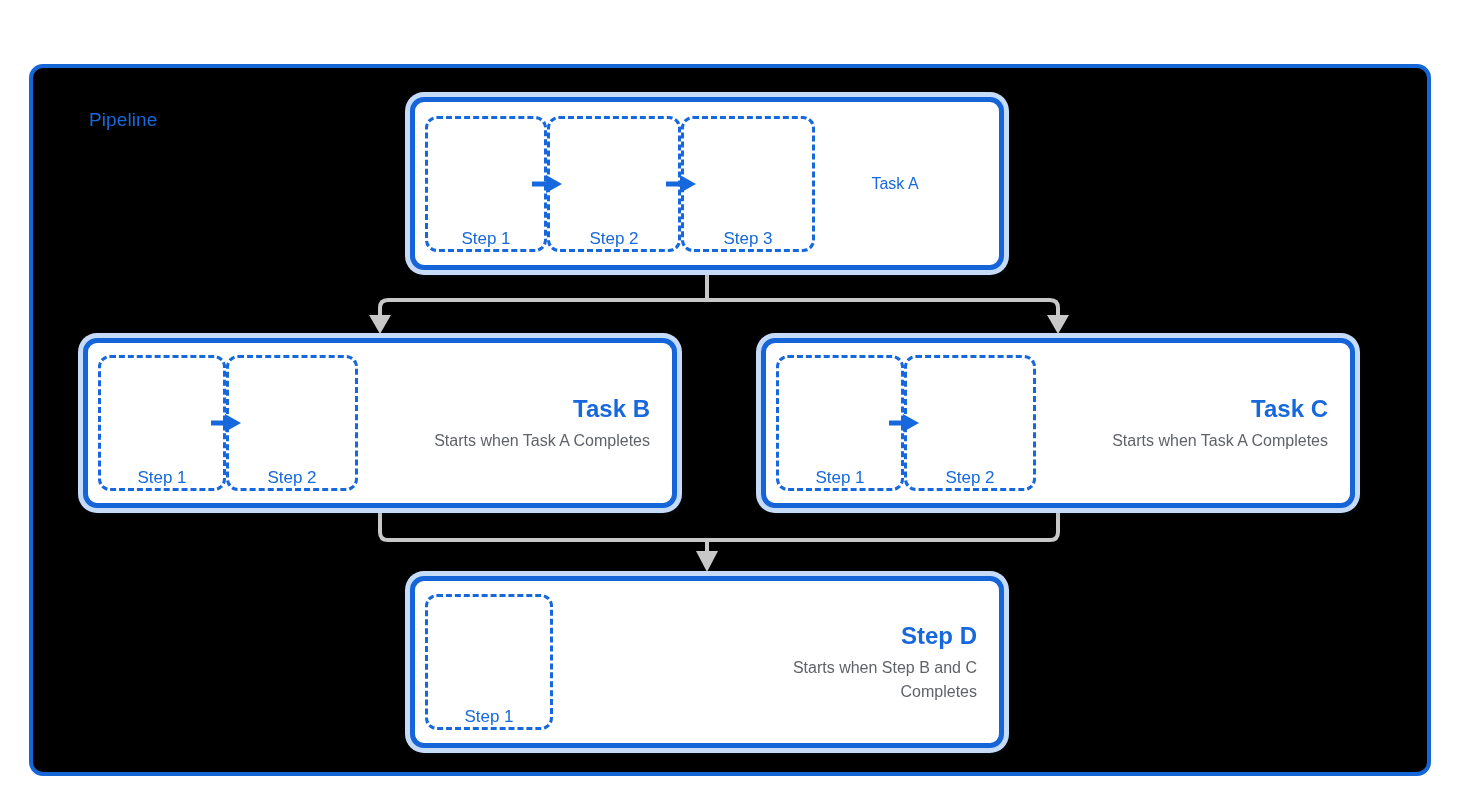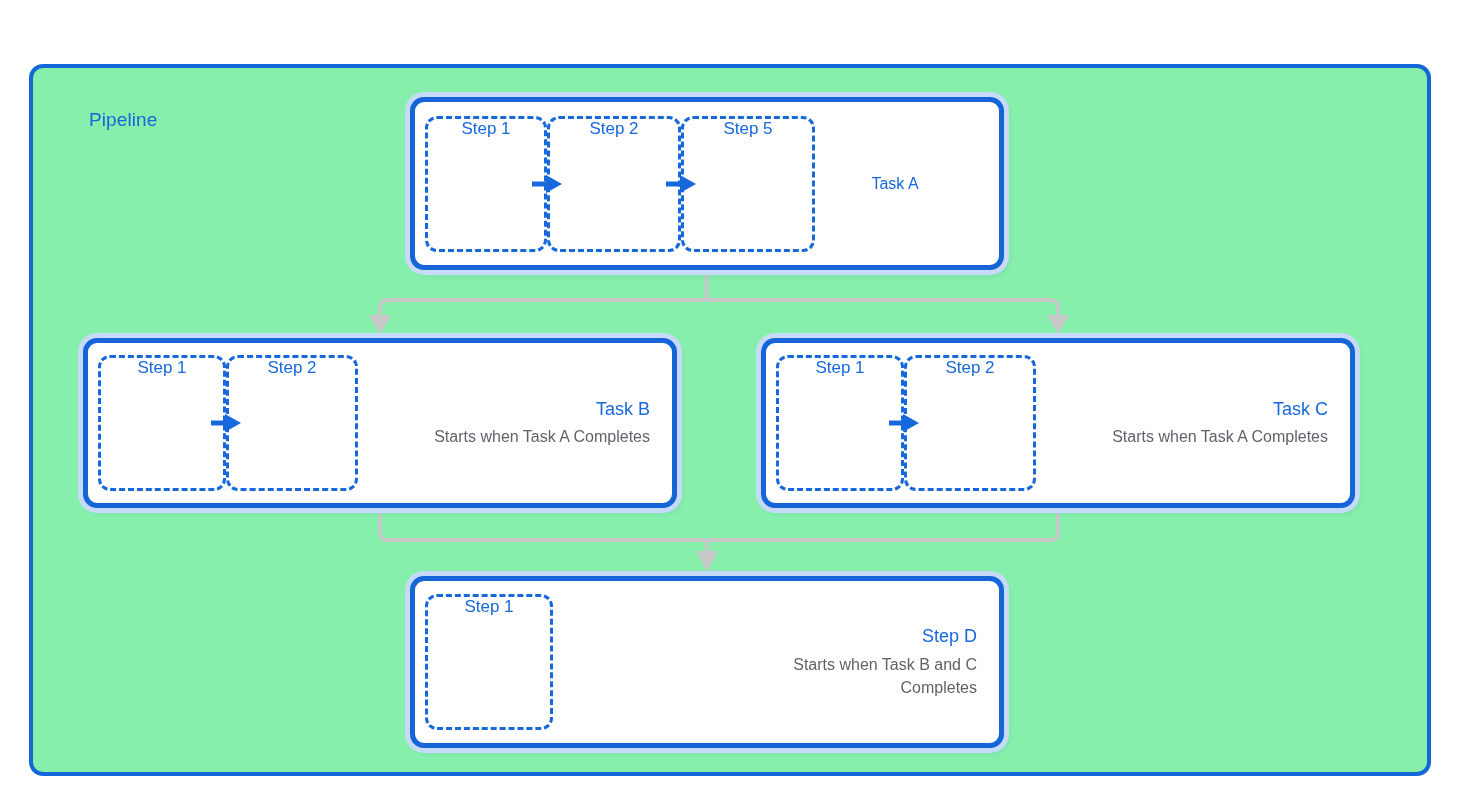--- a/index.html
+++ b/index.html
@@ -24,21 +24,21 @@
   
   .pipeline-box {
     position: absolute;
     left: 29px;
     top: 64px;
     width: 1402px;
     height: 712px;
     box-sizing: border-box;
     border: 4px solid #1566d6;
     border-radius: 14px;
-    background: #86efac;
+    background: #000000;
   }
   .pipeline-label {
     position: absolute;
     left: 56px;
     top: 41px;
     font-size: 19px;
     color: #1668dc;
     letter-spacing: 0.1px;
     white-space: nowrap;
   }
@@ -66,21 +66,21 @@
     height: 100%;
     padding-left: 10px;
     box-sizing: border-box;
   }
   .step {
     position: relative;
     box-sizing: border-box;
     border: 3px dashed #1668dc;
     border-radius: 12px;
     display: flex;
-    align-items: flex-start;
+    align-items: flex-end;
     justify-content: center;
     color: #1668dc;
     background: transparent;
   }
   .step-label {
     font-size: 17px;
     color: #1668dc;
     white-space: nowrap;
   }
 
@@ -105,21 +105,21 @@
     display: flex;
     flex-direction: column;
     justify-content: center;
   }
   .task-title {
     font-size: 16px;
     color: #1668dc;
     white-space: nowrap;
     line-height: 1.25;
   }
-  .task-title.bold { font-weight: normal; font-size: 18px; }
+  .task-title.bold { font-weight: bold; font-size: 24px; }
   .task-sub {
     font-size: 16px;
     color: #5f6368;
     line-height: 1.45;
     margin-top: 5px;
   }
 
   
   #connectors {
     position: absolute;
@@ -180,21 +180,21 @@
         <div class="step" style="width:134px; height:136px;">
           <span class="step-label">Step 2</span>
         </div>
         <div class="step-arrow">
           <svg width="34" height="26" viewBox="0 0 34 26">
             <path d="M 2,13 L 22,13" stroke="#1668dc" stroke-width="5" fill="none" stroke-linecap="butt"></path>
             <polygon points="32,13 16,4 16,22" fill="#1668dc"></polygon>
           </svg>
         </div>
         <div class="step" style="width:134px; height:136px;">
-          <span class="step-label">Step 5</span>
+          <span class="step-label">Step 3</span>
         </div>
       </div>
       <div class="task-caption" style="right:14px; top:0; bottom:0; width:180px; align-items:center;">
         <div class="task-title">Task A</div>
       </div>
     </div>
   </div>
 
   <div class="task" style="left:83px; top:338px; width:594px; height:170px;">
     <div class="task-inner">
@@ -244,18 +244,18 @@
 
   <div class="task" style="left:410px; top:576px; width:594px; height:172px;">
     <div class="task-inner">
       <div class="steps">
         <div class="step" style="width:128px; height:136px;">
           <span class="step-label">Step 1</span>
         </div>
       </div>
       <div class="task-caption" style="right:22px; top:0; bottom:0; width:260px; align-items:flex-end; text-align:right;">
         <div class="task-title bold">Step D</div>
-        <div class="task-sub">Starts when Task B and C Completes</div>
+        <div class="task-sub">Starts when Step B and C Completes</div>
       </div>
     </div>
   </div>
 
 </div>
 
 </body></html>

